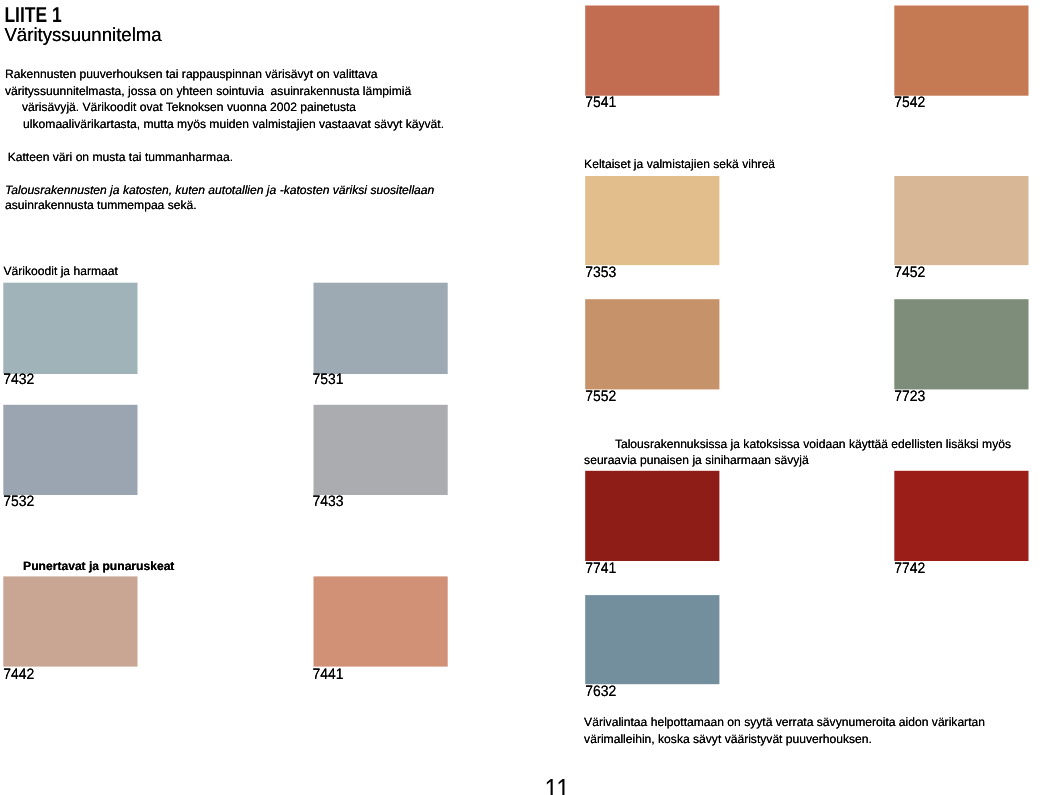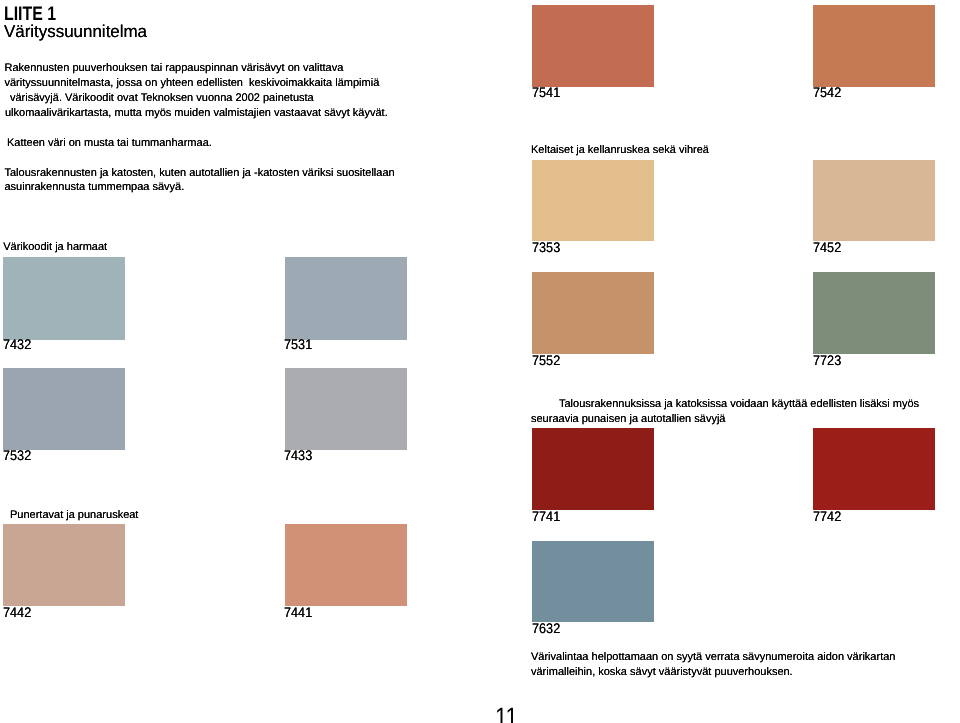--- a/index.html
+++ b/index.html
@@ -15,45 +15,45 @@
   #pgclip{position:absolute;left:0;top:0;width:837px;height:723px;overflow:hidden;}
   #pg{position:absolute;font-size:25px;line-height:25px;transform:scaleX(0.88);transform-origin:0 0;}
 </style>
 </head>
 <body>
 
 <div id="t1" style="left:4.3px;top:4.8px;">LIITE 1</div>
 <div id="t2" style="left:4.2px;top:22.6px;">Värityssuunnitelma</div>
 
 <div class="tx" style="left:4.5px;top:61.6px;">Rakennusten puuverhouksen tai rappauspinnan värisävyt on valittava</div>
-<div class="tx" style="left:4.5px;top:76.6px;">värityssuunnitelmasta, jossa on yhteen edellisten  keskivoimakkaita lämpimiä</div>
-<div class="tx" style="left:10px;top:91.6px;">värisävyjä. Värikoodit ovat Teknoksen vuonna 2002 painetusta</div>
-<div class="tx" style="left:5px;top:106.6px;">ulkomaalivärikartasta, mutta myös muiden valmistajien vastaavat sävyt käyvät.</div>
+<div class="tx" style="left:4.5px;top:76.6px;">värityssuunnitelmasta, jossa on yhteen sointuvia  asuinrakennusta lämpimiä</div>
+<div class="tx" style="left:20px;top:91.6px;">värisävyjä. Värikoodit ovat Teknoksen vuonna 2002 painetusta</div>
+<div class="tx" style="left:21px;top:106.6px;">ulkomaalivärikartasta, mutta myös muiden valmistajien vastaavat sävyt käyvät.</div>
 <div class="tx" style="left:7px;top:136.9px;">Katteen väri on musta tai tummanharmaa.</div>
-<div class="tx" style="left:4.5px;top:166.8px;">Talousrakennusten ja katosten, kuten autotallien ja -katosten väriksi suositellaan</div>
-<div class="tx" style="left:4.5px;top:181.2px;">asuinrakennusta tummempaa sävyä.</div>
+<div class="tx" style="left:4.5px;top:166.8px;font-style:italic;">Talousrakennusten ja katosten, kuten autotallien ja -katosten väriksi suositellaan</div>
+<div class="tx" style="left:4.5px;top:181.2px;">asuinrakennusta tummempaa sekä.</div>
 
 <div class="sw" style="left: 531.7px; top: 5px; width: 122.4px; height: 81.8px; background-color: rgb(194, 108, 81);"></div>
 <div class="code" style="left:531.5px;top:86.1px;">7541</div>
 <div class="sw" style="left: 813px; top: 5px; width: 122.4px; height: 81.8px; background-color: rgb(198, 122, 84);"></div>
 <div class="code" style="left:812.5px;top:86.1px;">7542</div>
 
-<div class="tx" style="left:531.0px;top:144.0px;">Keltaiset ja kellanruskea sekä vihreä</div>
+<div class="tx" style="left:531.0px;top:144.0px;">Keltaiset ja valmistajien sekä vihreä</div>
 <div class="sw" style="left: 531.7px; top: 159.9px; width: 122.4px; height: 81.3px; background-color: rgb(227, 190, 141);"></div>
 <div class="code" style="left:531.5px;top:241.1px;">7353</div>
 <div class="sw" style="left: 813px; top: 159.9px; width: 122.4px; height: 81.3px; background-color: rgb(216, 183, 150);"></div>
 <div class="code" style="left:812.5px;top:241.1px;">7452</div>
 
 <div class="sw" style="left: 531.7px; top: 271.5px; width: 122.4px; height: 82px; background-color: rgb(198, 146, 106);"></div>
 <div class="code" style="left:531.5px;top:353.7px;">7552</div>
 <div class="sw" style="left: 813px; top: 271.5px; width: 122.4px; height: 82px; background-color: rgb(126, 141, 121);"></div>
 <div class="code" style="left:812.5px;top:353.7px;">7723</div>
 
 <div class="tx" style="left:559px;top:397.5px;">Talousrakennuksissa ja katoksissa voidaan käyttää edellisten lisäksi myös</div>
-<div class="tx" style="left:531.0px;top:412.9px;">seuraavia punaisen ja autotallien sävyjä</div>
+<div class="tx" style="left:531.0px;top:412.9px;">seuraavia punaisen ja siniharmaan sävyjä</div>
 <div class="sw" style="left: 531.7px; top: 427.7px; width: 122.4px; height: 82.5px; background-color: rgb(142, 28, 23);"></div>
 <div class="code" style="left:531.5px;top:509.7px;">7741</div>
 <div class="sw" style="left: 813px; top: 427.7px; width: 122.4px; height: 82.5px; background-color: rgb(155, 30, 24);"></div>
 <div class="code" style="left:812.5px;top:509.7px;">7742</div>
 
 <div class="sw" style="left: 531.7px; top: 541.2px; width: 122.4px; height: 81px; background-color: rgb(115, 143, 158);"></div>
 <div class="code" style="left:531.5px;top:622.4px;">7632</div>
 
 <div class="tx" style="left:531.0px;top:650.6px;">Värivalintaa helpottamaan on syytä verrata sävynumeroita aidon värikartan</div>
 <div class="tx" style="left:531.0px;top:666.0px;">värimalleihin, koska sävyt vääristyvät puuverhouksen.</div>
@@ -62,21 +62,21 @@
 <div class="sw" style="left: 3px; top: 257px; width: 122px; height: 83px; background-color: rgb(160, 179, 185);"></div>
 <div class="code" style="left:3.2px;top:337.8px;">7432</div>
 <div class="sw" style="left: 285px; top: 257px; width: 122px; height: 83px; background-color: rgb(157, 170, 179);"></div>
 <div class="code" style="left:283.8px;top:337.8px;">7531</div>
 
 <div class="sw" style="left: 3px; top: 367.6px; width: 122px; height: 82px; background-color: rgb(154, 165, 177);"></div>
 <div class="code" style="left:3.2px;top:449.3px;">7532</div>
 <div class="sw" style="left: 285px; top: 367.6px; width: 122px; height: 82px; background-color: rgb(171, 172, 175);"></div>
 <div class="code" style="left:283.8px;top:449.3px;">7433</div>
 
-<div class="tx" style="left:10px;top:509.4px;">Punertavat ja punaruskeat</div>
+<div class="tx" style="left:21px;top:509.4px;font-weight:bold;">Punertavat ja punaruskeat</div>
 <div class="sw" style="left: 3px; top: 524.2px; width: 122px; height: 82.3px; background-color: rgb(201, 166, 147);"></div>
 <div class="code" style="left:3.2px;top:605.6px;">7442</div>
 <div class="sw" style="left: 285px; top: 524.2px; width: 122px; height: 82.3px; background-color: rgb(209, 145, 119);"></div>
 <div class="code" style="left:283.8px;top:605.6px;">7441</div>
 
 <div id="pgclip">
     <div id="pg" style="left:494.8px;top:704.6px;">11</div>
   </div>
 
 </body></html>

